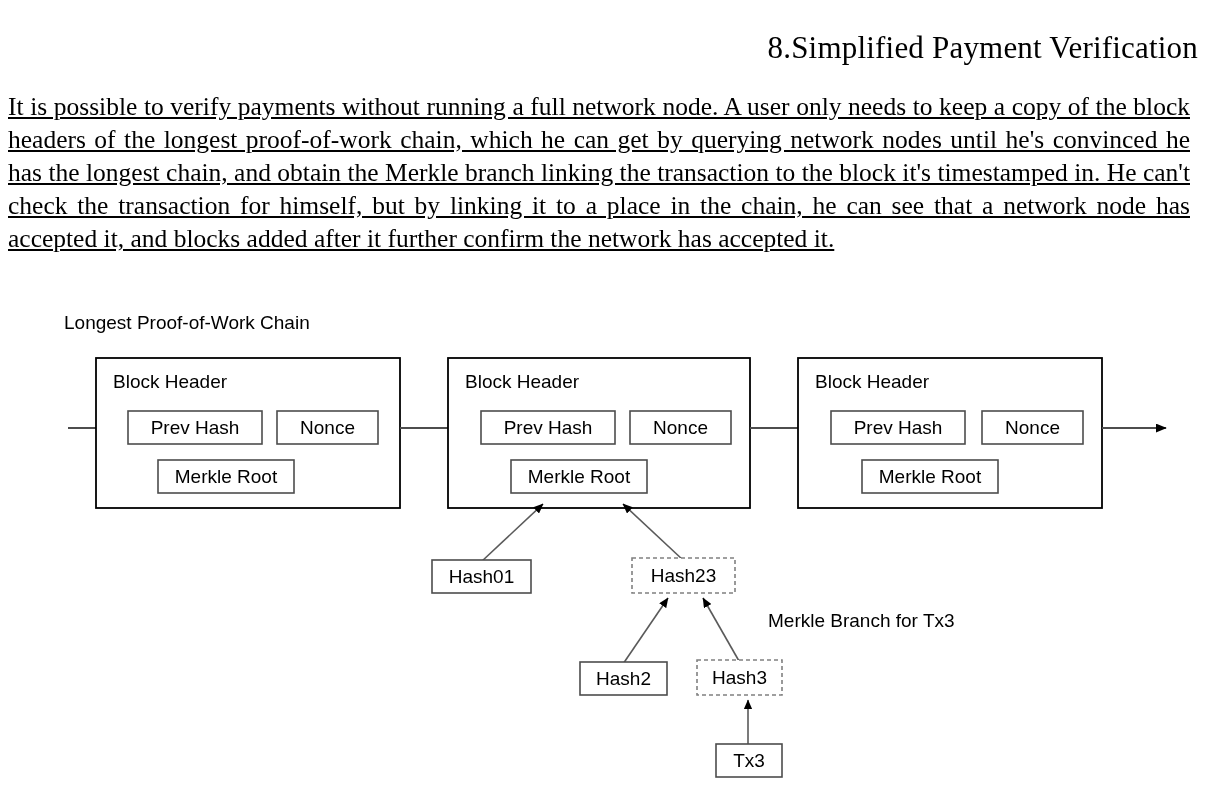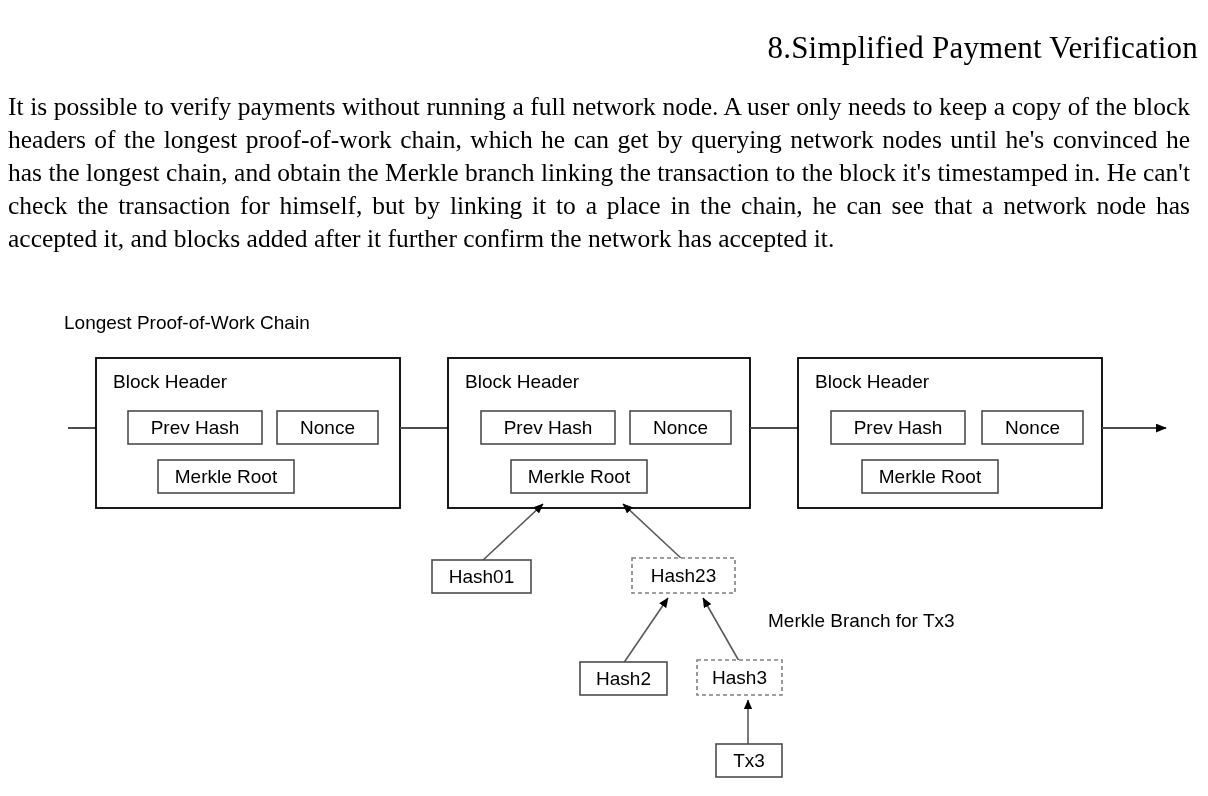--- a/index.html
+++ b/index.html
@@ -41,20 +41,21 @@
     left: 8px;
     top: 64px;
     width: 1182px;
     font-family: "Liberation Serif", serif;
     font-size: 25.5px;
     line-height: 33.2px;
     text-align: justify;
     text-align-last: left;
     -webkit-hyphens: none;
     hyphens: none;
+    text-decoration: underline;
   }
 
   
   #spv-figure {
     position: absolute;
     left: 0;
     top: 290px;
     width: 1164px;
     height: 506px;
   }

